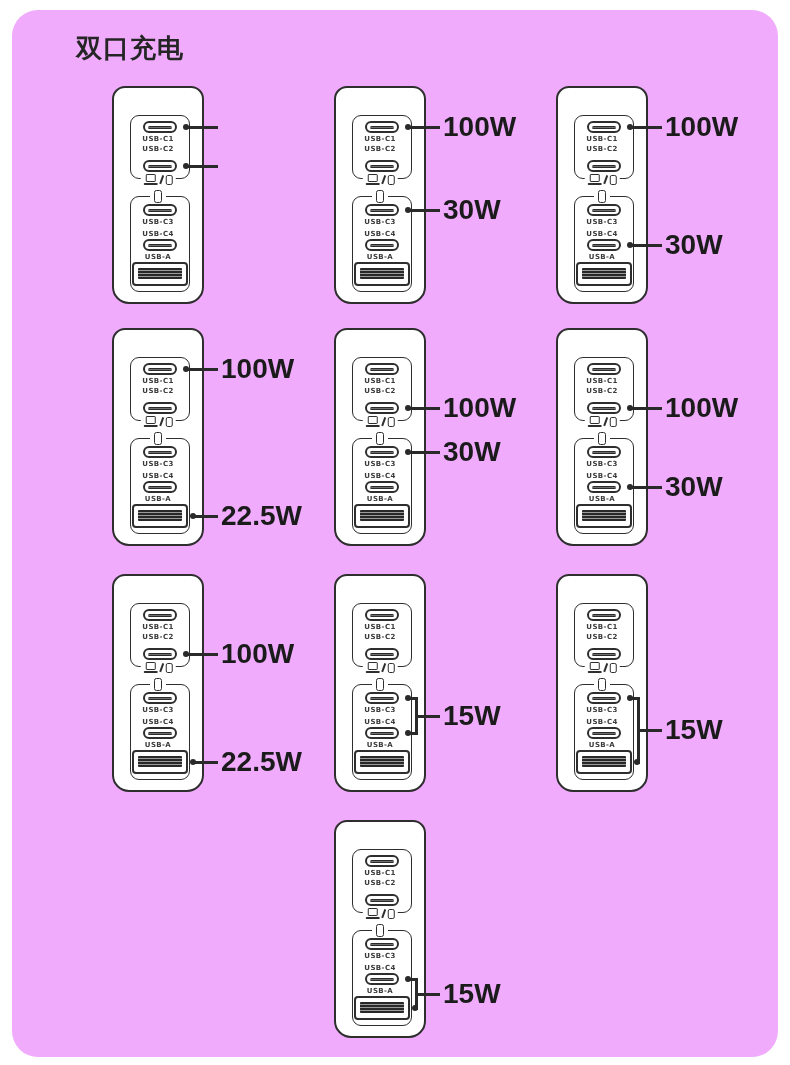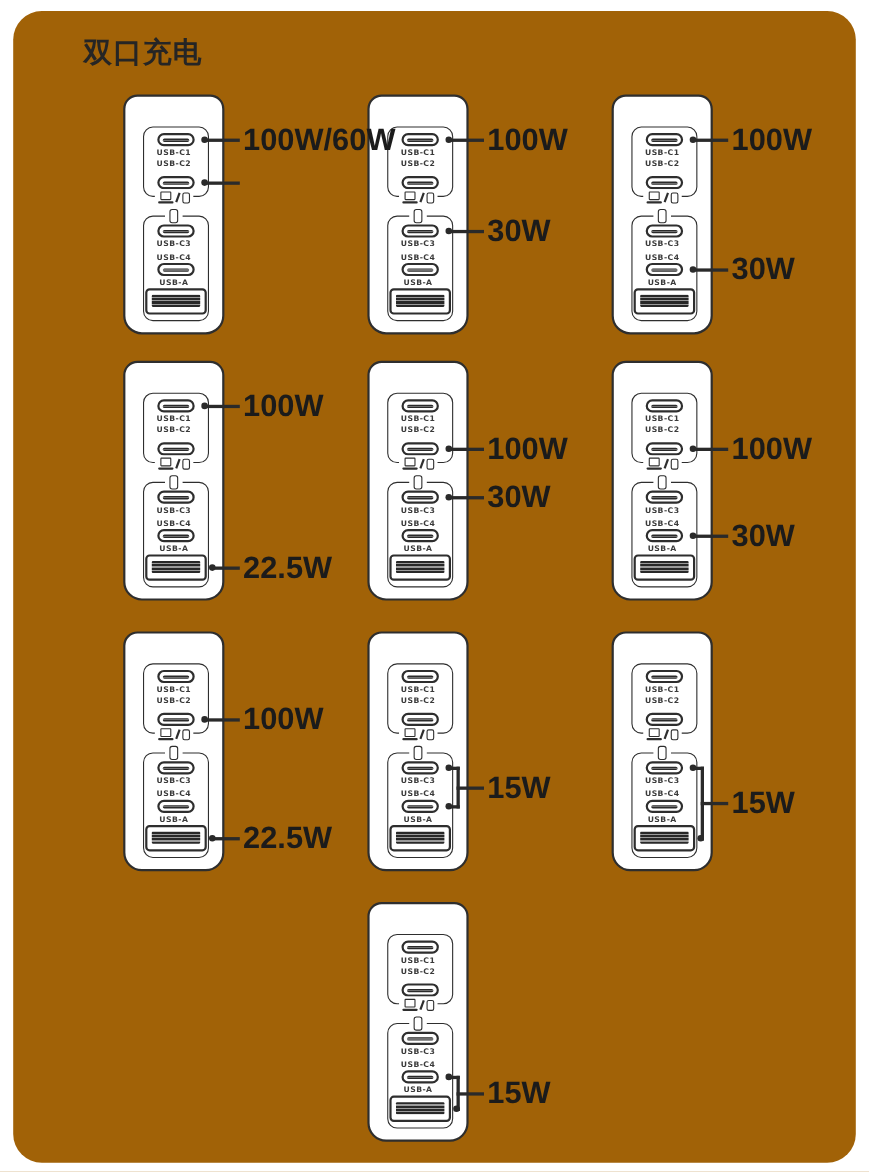--- a/index.html
+++ b/index.html
@@ -1,18 +1,18 @@
 <!DOCTYPE html>
 <html><head>
 <meta charset="utf-8">
 <style>
   html,body{margin:0;padding:0;background:#ffffff;}
   .page{position:relative;width:790px;height:1065px;background:#ffffff;overflow:hidden;
         font-family:"Liberation Sans",sans-serif;}
-  .card{position:absolute;left:12px;top:10px;right:12px;bottom:8px;background:#a16207;
+  .card{position:absolute;left:12px;top:10px;right:12px;bottom:8px;background:#f0abfc;
         border-radius:26px;}
   .title{position:absolute;left:64px;top:22px;font:700 26px/32px "DejaVu Sans",sans-serif;
         color:#252525;letter-spacing:1px;}
   .diagram{position:absolute;inset:0;}
 
   .charger{position:absolute;width:92px;height:218px;background:#ffffff;
         border:2px solid #2e2e2e;border-radius:13px 13px 17px 17px;box-sizing:border-box;}
   .grp{position:absolute;border:1.5px solid #2e2e2e;border-radius:9px;box-sizing:border-box;background:#ffffff;}
 
   .usbc{position:absolute;width:34px;height:12px;border:2px solid #2e2e2e;border-radius:7px;
@@ -72,21 +72,20 @@
           <div class="usbc" style="left: 29px; top: 72px;"></div>
           <div class="plabel" style="top: 57px;">USB-C2</div>
           <div class="usbc" style="left: 29px; top: 116px;"></div>
           <div class="plabel" style="top: 130px;">USB-C3</div>
           <div class="usbc" style="left: 29px; top: 151px;"></div>
           <div class="plabel" style="top: 142px;">USB-C4</div>
           <div class="usba" style="left: 18px; top: 174px;"></div>
           <div class="plabel" style="top: 165px;">USB-A</div>
           <div class="dot" style="left: 69px; top: 36px;"></div>
           <div class="cline" style="left: 74px; top: 37.5px; width: 30px;"></div>
-          <div class="wlabel" style="top: 22px;">100W/60W</div>
           <div class="dot" style="left: 69px; top: 75px;"></div>
           <div class="cline" style="left: 74px; top: 76.5px; width: 30px;"></div>
         </div>
         <div class="charger" style="left: 322px; top: 76px;">
           <div class="grp" style="left: 16px; top: 27px; width: 60px; height: 64px;"></div>
           <div class="grp" style="left: 16px; top: 108px; width: 60px; height: 96px;"></div>
           <div class="devwrap">
             <div class="laptop">
               <div class="laptop-screen"></div>
               <div class="laptop-base"></div>

